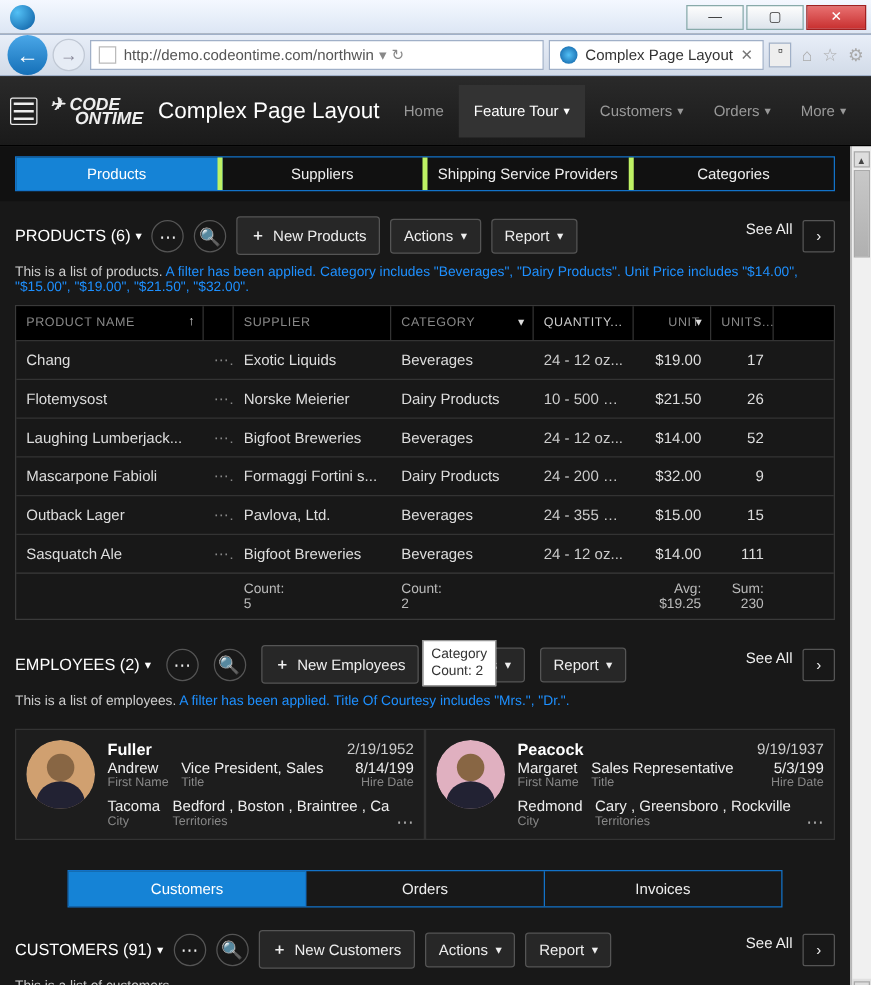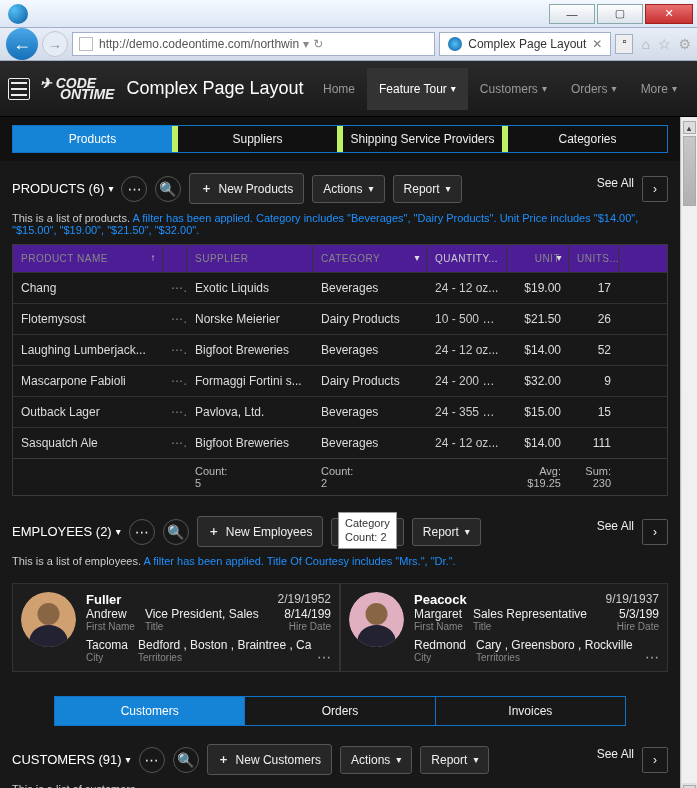--- a/index.html
+++ b/index.html
@@ -32,21 +32,21 @@
   .logo small { font-weight:bold; font-size:14px;}
   .page-title { font-size:18px; color:#fff; }
   .nav-links { margin-left:auto; display:flex; gap:0; font-size:12px;}
   .nav-links .nl { padding:14px 12px; color:#999; display:flex; gap:4px; align-items:center; cursor:pointer;}
   .nav-links .nl.active { background:#333; color:#fff;}
   .caret { font-size:10px; }
 
   
   .bluetabs-wrap { background:#111; padding:8px 12px; }
   .bluetabs { display:flex; border:1px solid #1272c8; font-size:12px; color:#eee;}
-  .bluetabs .bt { flex:1; padding:6px 0; text-align:center; cursor:pointer; border-right:6px solid #bef264;}
+  .bluetabs .bt { flex:1; padding:6px 0; text-align:center; cursor:pointer; border-right:4px solid #bef264;}
   .bluetabs .bt:last-child { border-right:0;}
   .bluetabs .bt.active { background:#1583d6; color:#fff;}
 
   
   .content-wrap { display:flex; height:681px; }
   .content { flex:1; background:#181818; color:#ddd; overflow:hidden; }
   .vscroll { width:17px; background:linear-gradient(#ececec,#e0e0e0); display:flex; flex-direction:column; align-items:center; padding-top:4px; gap:2px; border-left:1px solid #bbb;}
   .vscroll .arrow { width:13px; height:13px; background:#ddd; border:1px solid #aaa; color:#444; font-size:9px; display:flex; align-items:center; justify-content:center;}
   .vscroll .track { flex:1; width:15px; background:#f0f0f0;}
   .vscroll .thumb { width:13px; height:70px; background:linear-gradient(#c8c8c8,#b0b0b0); border:1px solid #aaa; margin:0 auto;}
@@ -57,21 +57,21 @@
   .chip-round { width:26px; height:26px; border-radius:50%; background:transparent; border:1px solid #555; color:#eee; display:flex; align-items:center; justify-content:center; font-size:14px; cursor:pointer;}
   .pill { padding:6px 10px; border:1px solid #555; border-radius:3px; background:#272727; color:#eee; font-size:12px; display:flex; align-items:center; gap:6px; cursor:pointer;}
   .see-all { margin-left:auto; display:flex; align-items:flex-start; gap:8px; font-size:12px; cursor:pointer; color:#eee;}
   .chevbox { width:26px; height:26px; border:1px solid #555; border-radius:2px; display:flex; align-items:center; justify-content:center;}
 
   .filter-info { padding:0 12px 8px 12px; font-size:11px; color:#ccc;}
   .filter-info a { color:#1e90ff; }
 
   
   .tbl { width:calc(100% - 24px); margin:0 12px; border:1px solid #3a3a3a; font-size:12px;}
-  .tbl .thead { display:flex; background:#4c1d95; color:#888; font-size:10px; letter-spacing:0.5px;}
+  .tbl .thead { display:flex; background:#000000; color:#888; font-size:10px; letter-spacing:0.5px;}
   .tbl .thead .th { padding:8px 8px; border-right:1px solid #333; position:relative;}
   .tbl .thead .th .flt { position:absolute; right:6px; top:7px; color:#ddd;}
   .tbl .trow { display:flex; border-top:1px solid #333;}
   .tbl .td { padding:8px 8px; overflow:hidden; white-space:nowrap; text-overflow:ellipsis;}
   .dots3 { color:#888;}
   .tbl .tfoot { display:flex; border-top:1px solid #3a3a3a; font-size:11px;}
   .tbl .tfoot .td { padding:6px 8px; color:#bbb;}
   .col-name{width:150px;} .col-dots{width:24px;text-align:center;} .col-sup{width:126px;} .col-cat{width:114px;} .col-qty{width:80px;color:#ccc;} .col-price{width:62px;text-align:right;} .col-units{width:50px;text-align:right;}
 
   
@@ -285,21 +285,21 @@
             <div>Avg:</div>
             <div>$19.25</div>
           </div>
     <div class="td col-units">
             <div>Sum:</div>
             <div>230</div>
           </div>
   </div>
 </div>
 
-<div class="section-header" style="padding-top:20px;">
+<div class="section-header" style="padding-top:20px;gap:12px;">
   <h3>
           <span>EMPLOYEES (2)</span>
           <span class="caret">▾</span>
         </h3>
   <div class="chip-round">⋯</div>
   <div class="chip-round">🔍</div>
   <div class="pill">
           <b>＋</b>
           <span>New Employees</span>
         </div>

